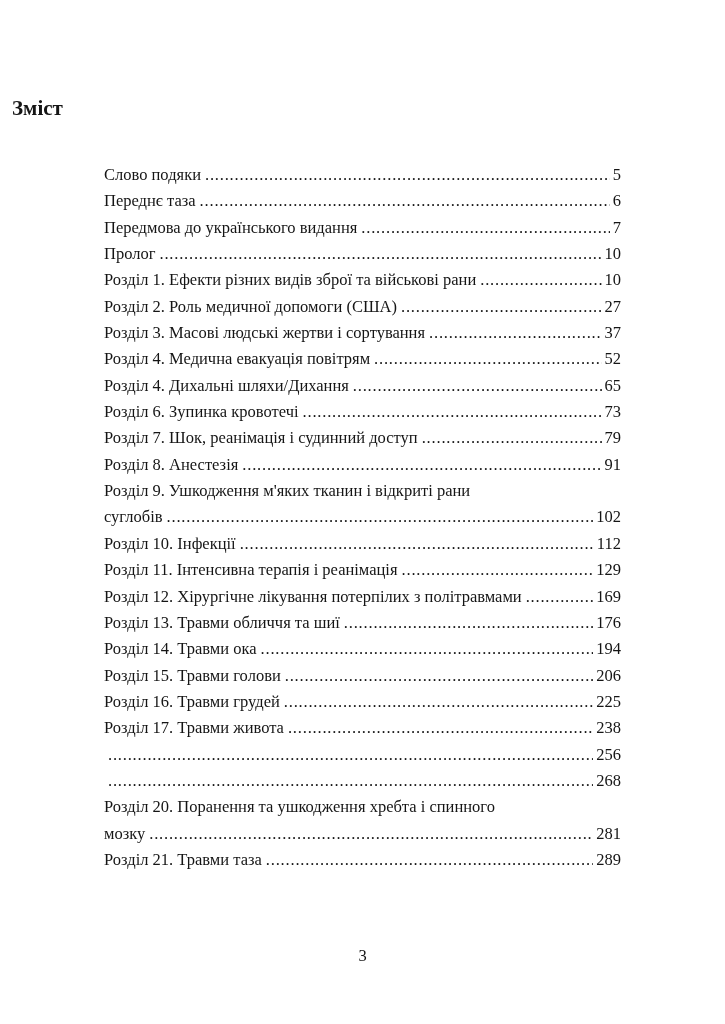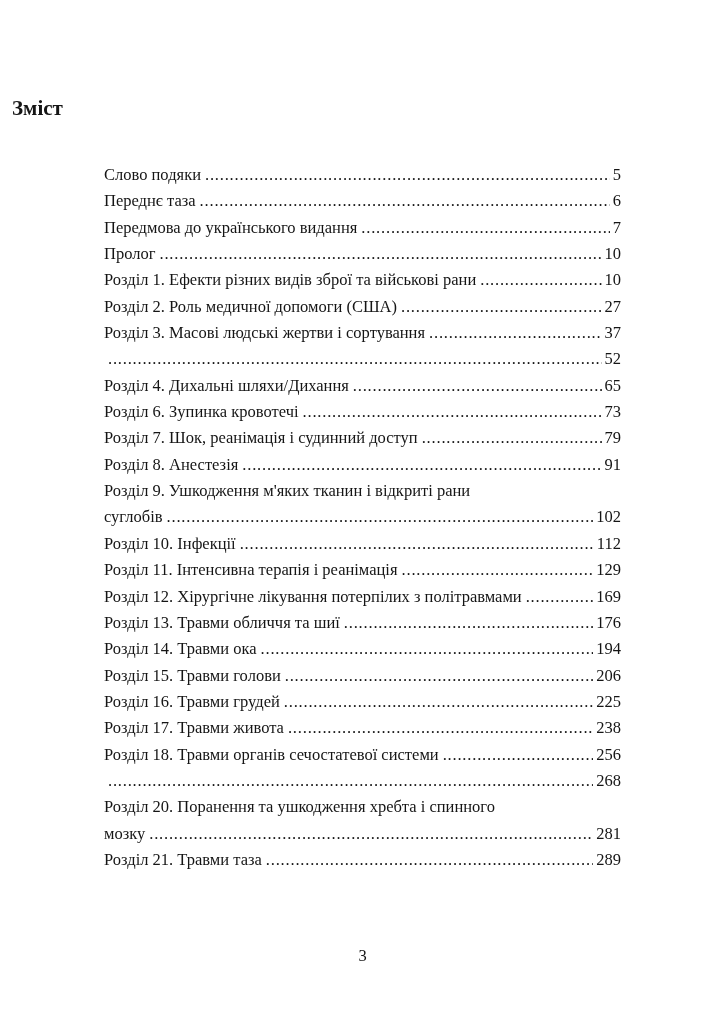--- a/index.html
+++ b/index.html
@@ -114,20 +114,21 @@
     <span class="toc-label">Розділ 2. Роль медичної допомоги (США)</span>
     <span class="toc-leader"></span>
     <span class="toc-page">27</span>
   </div>
       <div class="toc-row">
     <span class="toc-label">Розділ 3. Масові людські жертви і сортування</span>
     <span class="toc-leader"></span>
     <span class="toc-page">37</span>
   </div>
       <div class="toc-row">
+    <span class="toc-label">Розділ 4. Медична евакуація повітрям</span>
     <span class="toc-leader"></span>
     <span class="toc-page">52</span>
   </div>
       <div class="toc-row">
     <span class="toc-label">Розділ 4. Дихальні шляхи/Дихання</span>
     <span class="toc-leader"></span>
     <span class="toc-page">65</span>
   </div>
       <div class="toc-row">
     <span class="toc-label">Розділ 6. Зупинка кровотечі</span>
@@ -184,21 +185,20 @@
     <span class="toc-label">Розділ 16. Травми грудей</span>
     <span class="toc-leader"></span>
     <span class="toc-page">225</span>
   </div>
       <div class="toc-row">
     <span class="toc-label">Розділ 17. Травми живота</span>
     <span class="toc-leader"></span>
     <span class="toc-page">238</span>
   </div>
       <div class="toc-row">
-    <span class="toc-label">Розділ 18. Травми органів сечостатевої системи</span>
     <span class="toc-leader"></span>
     <span class="toc-page">256</span>
   </div>
       <div class="toc-row">
     <span class="toc-leader"></span>
     <span class="toc-page">268</span>
   </div>
       <div class="toc-line">Розділ 20. Поранення та ушкодження хребта і спинного</div>
       <div class="toc-row">
     <span class="toc-label">мозку</span>

